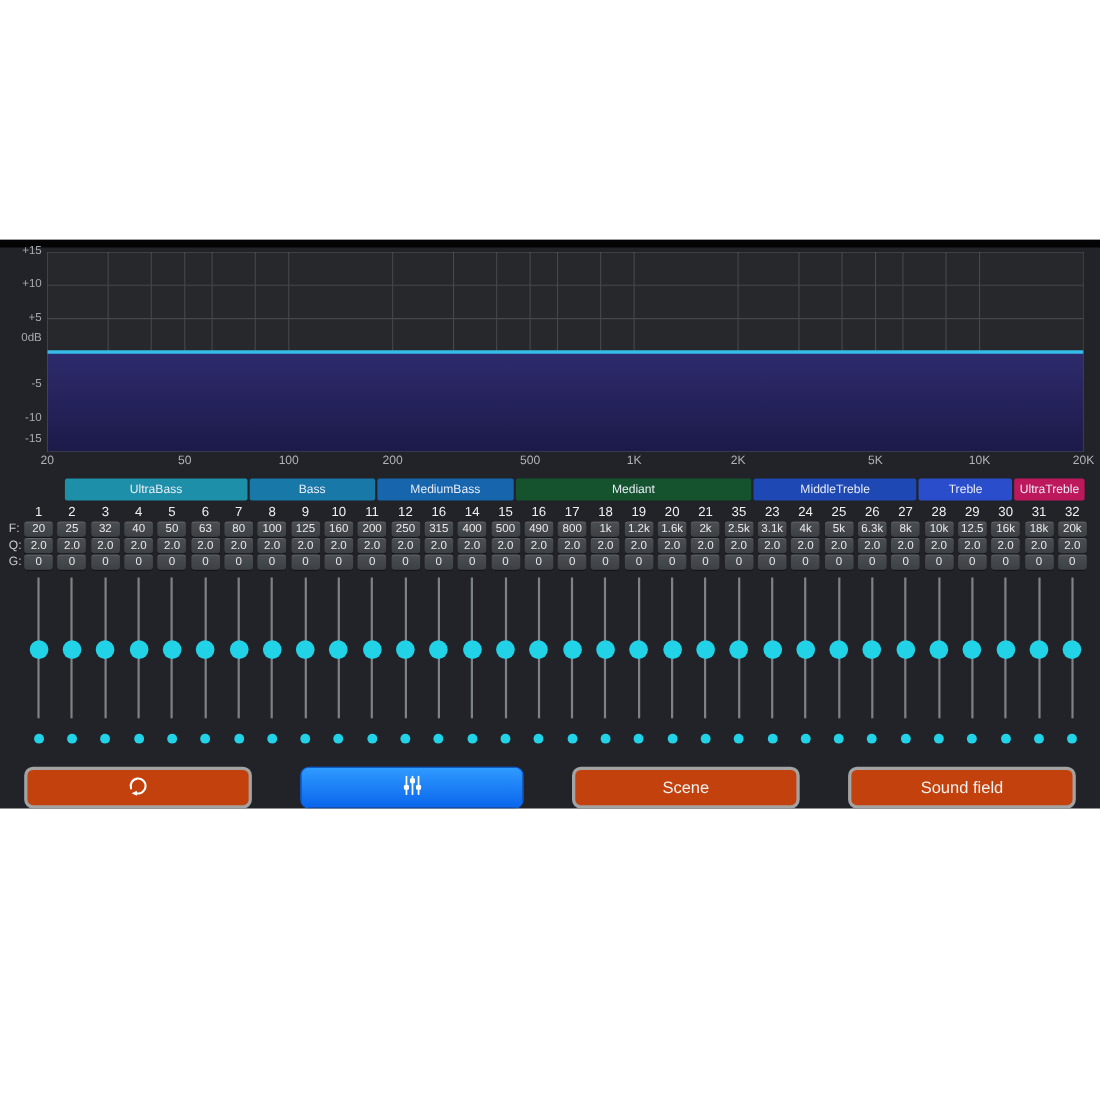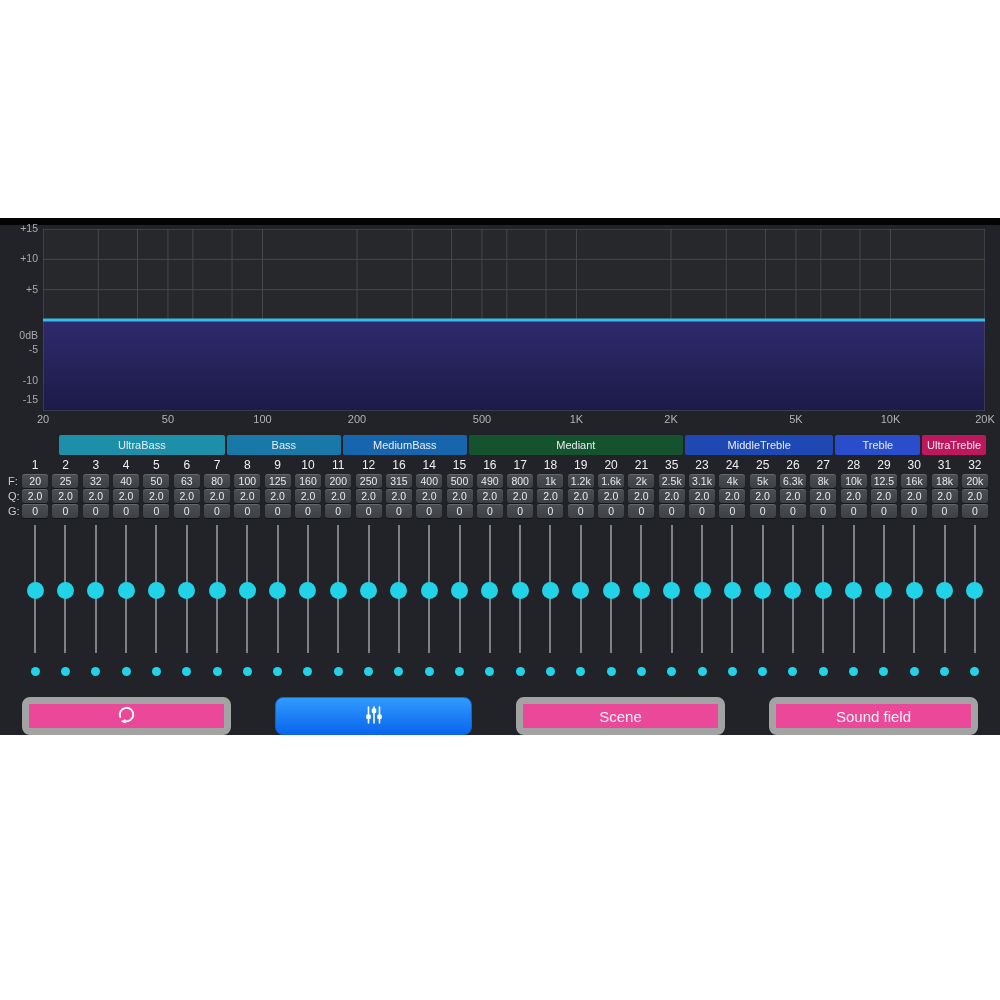--- a/index.html
+++ b/index.html
@@ -41,21 +41,21 @@
   .slider { position:relative; width:100%; height:140px; margin-top:2px; }
   .track { position:absolute; left:50%; top:5px; bottom:7px; width:2px; margin-left:-1px; background:#7e8185; }
   .knob { position:absolute; left:50%; top:50%; width:17px; height:17px; margin:-8.5px 0 0 -8.5px;
           border-radius:50%; background:#22d3e8; }
   .dotrow { height:22px; display:flex; align-items:center; justify-content:center; width:100%; }
   .dot { width:9px; height:9px; border-radius:50%; background:#22d3e8; }
 
   
   .btn-row { display:flex; gap:44px; margin:15px 22px 0; flex-shrink:0; }
   .btn { flex:1; height:38px; border-radius:8px; display:flex; align-items:center; justify-content:center;
-         background:#ec4899; border:7px solid #a3a3a3; color:#f2f2f2; font-size:15px; }
+         background:#c2410c; border:3px solid #a3a3a3; color:#f2f2f2; font-size:15px; }
   .btn.active { background:linear-gradient(#2f9bff,#0a65ec); border:1px solid #0a65ec; }
 </style>
 </head>
 <body>
 
 <div class="page">
   <div class="app">
 
     <div class="statusbar">
       <div class="nav-icons">
@@ -154,21 +154,21 @@
             <line x1="0" y1="1000" x2="1000" y2="1000" stroke="#55575a" stroke-width="1" vector-effect="non-scaling-stroke"></line>
             <line x1="0" y1="0" x2="0" y2="1000" stroke="#55575a" stroke-width="1" vector-effect="non-scaling-stroke"></line>
             <line x1="1000" y1="0" x2="1000" y2="1000" stroke="#55575a" stroke-width="1" vector-effect="non-scaling-stroke"></line>
             <line x1="0" y1="500" x2="1000" y2="500" stroke="#35bce8" stroke-width="3" vector-effect="non-scaling-stroke"></line>
           </svg>
       </div>
       <div id="ylabs">
           <span class="ylab" style="top: -3px;">+15</span>
           <span class="ylab" style="top: 27.3333px;">+10</span>
           <span class="ylab" style="top: 57.6667px;">+5</span>
-          <span class="ylab" style="top: 104px;">0dB</span>
+          <span class="ylab" style="top: 76px;">0dB</span>
           <span class="ylab" style="top: 118.333px;">-5</span>
           <span class="ylab" style="top: 148.667px;">-10</span>
           <span class="ylab" style="top: 168px;">-15</span>
         </div>
       <div id="xlabs">
           <span class="xlab" style="left: calc(0% + 43px);">20</span>
           <span class="xlab" style="left: calc(13.26% + 35.3092px);">50</span>
           <span class="xlab" style="left: calc(23.3% + 29.486px);">100</span>
           <span class="xlab" style="left: calc(33.33% + 23.6686px);">200</span>
           <span class="xlab" style="left: calc(46.6% + 15.972px);">500</span>

